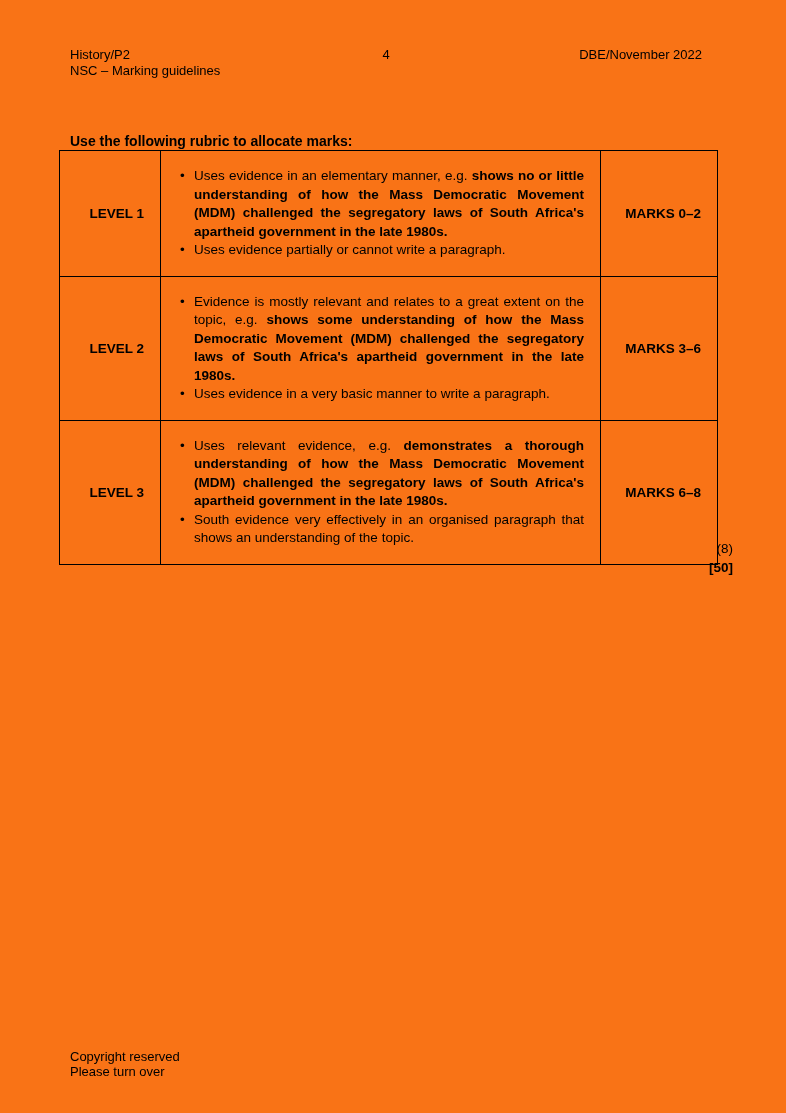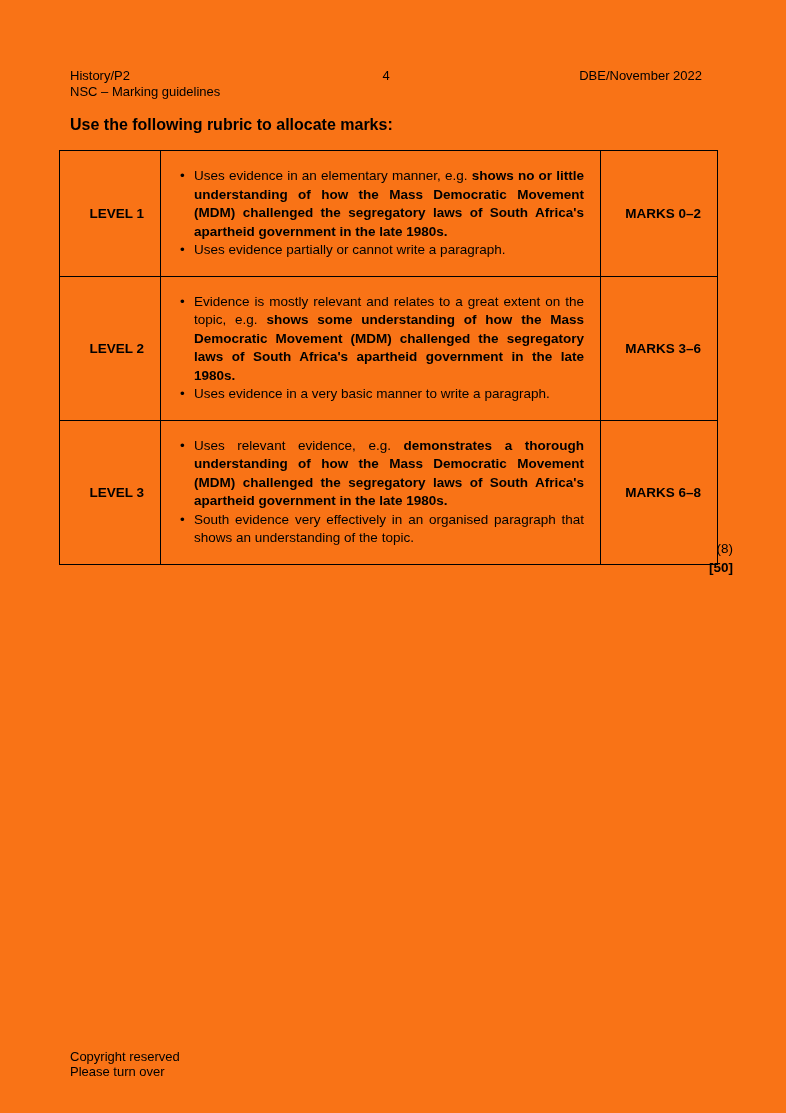--- a/index.html
+++ b/index.html
@@ -26,31 +26,31 @@
     font-size: 13px;
     line-height: 16px;
   }
   .header-row1 {
     display: grid;
     grid-template-columns: 1fr auto 1fr;
     align-items: baseline;
   }
   .header-left  { text-align: left; }
   .header-center{ text-align: center; }
-  .header-right { text-align: right; margin-top: 21px; }
+  .header-right { text-align: right; }
   .header-row2 {
     text-align: left;
   }
 
   
   .instruction {
     position: absolute;
-    top: 116px;
+    top: 133px;
     left: 70px;
-    font-size: 16px;
+    font-size: 14px;
     font-weight: bold;
   }
 
   
   table.rubric {
     position: absolute;
     top: 150px;
     left: 59px;
     width: 658px;
     border-collapse: collapse;

